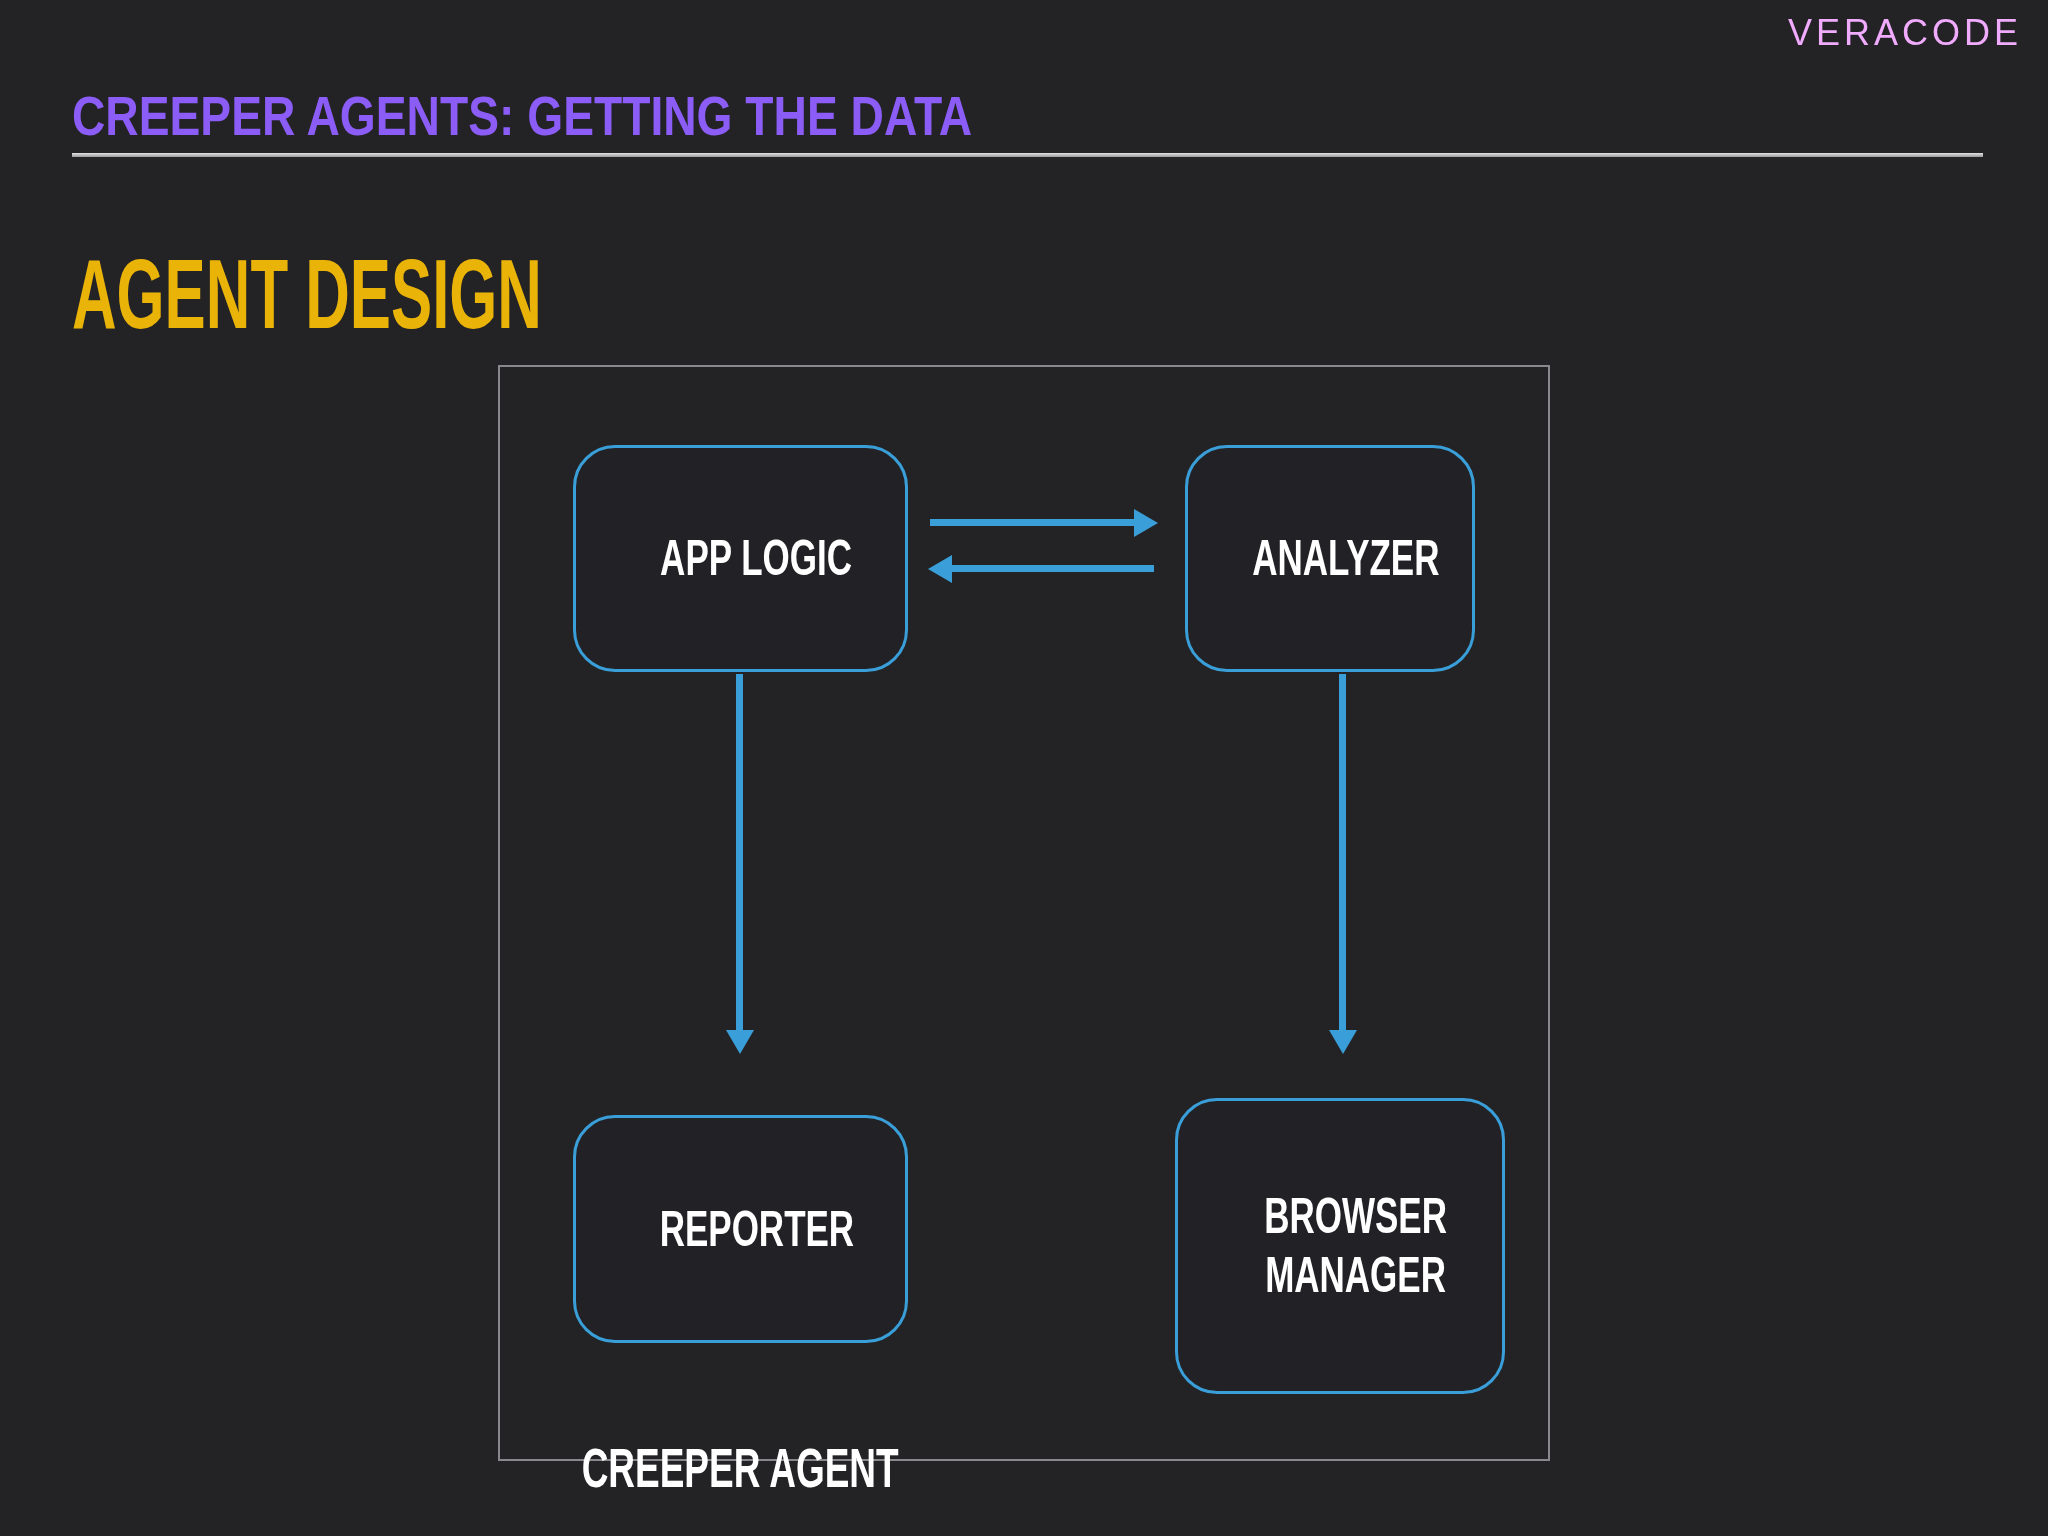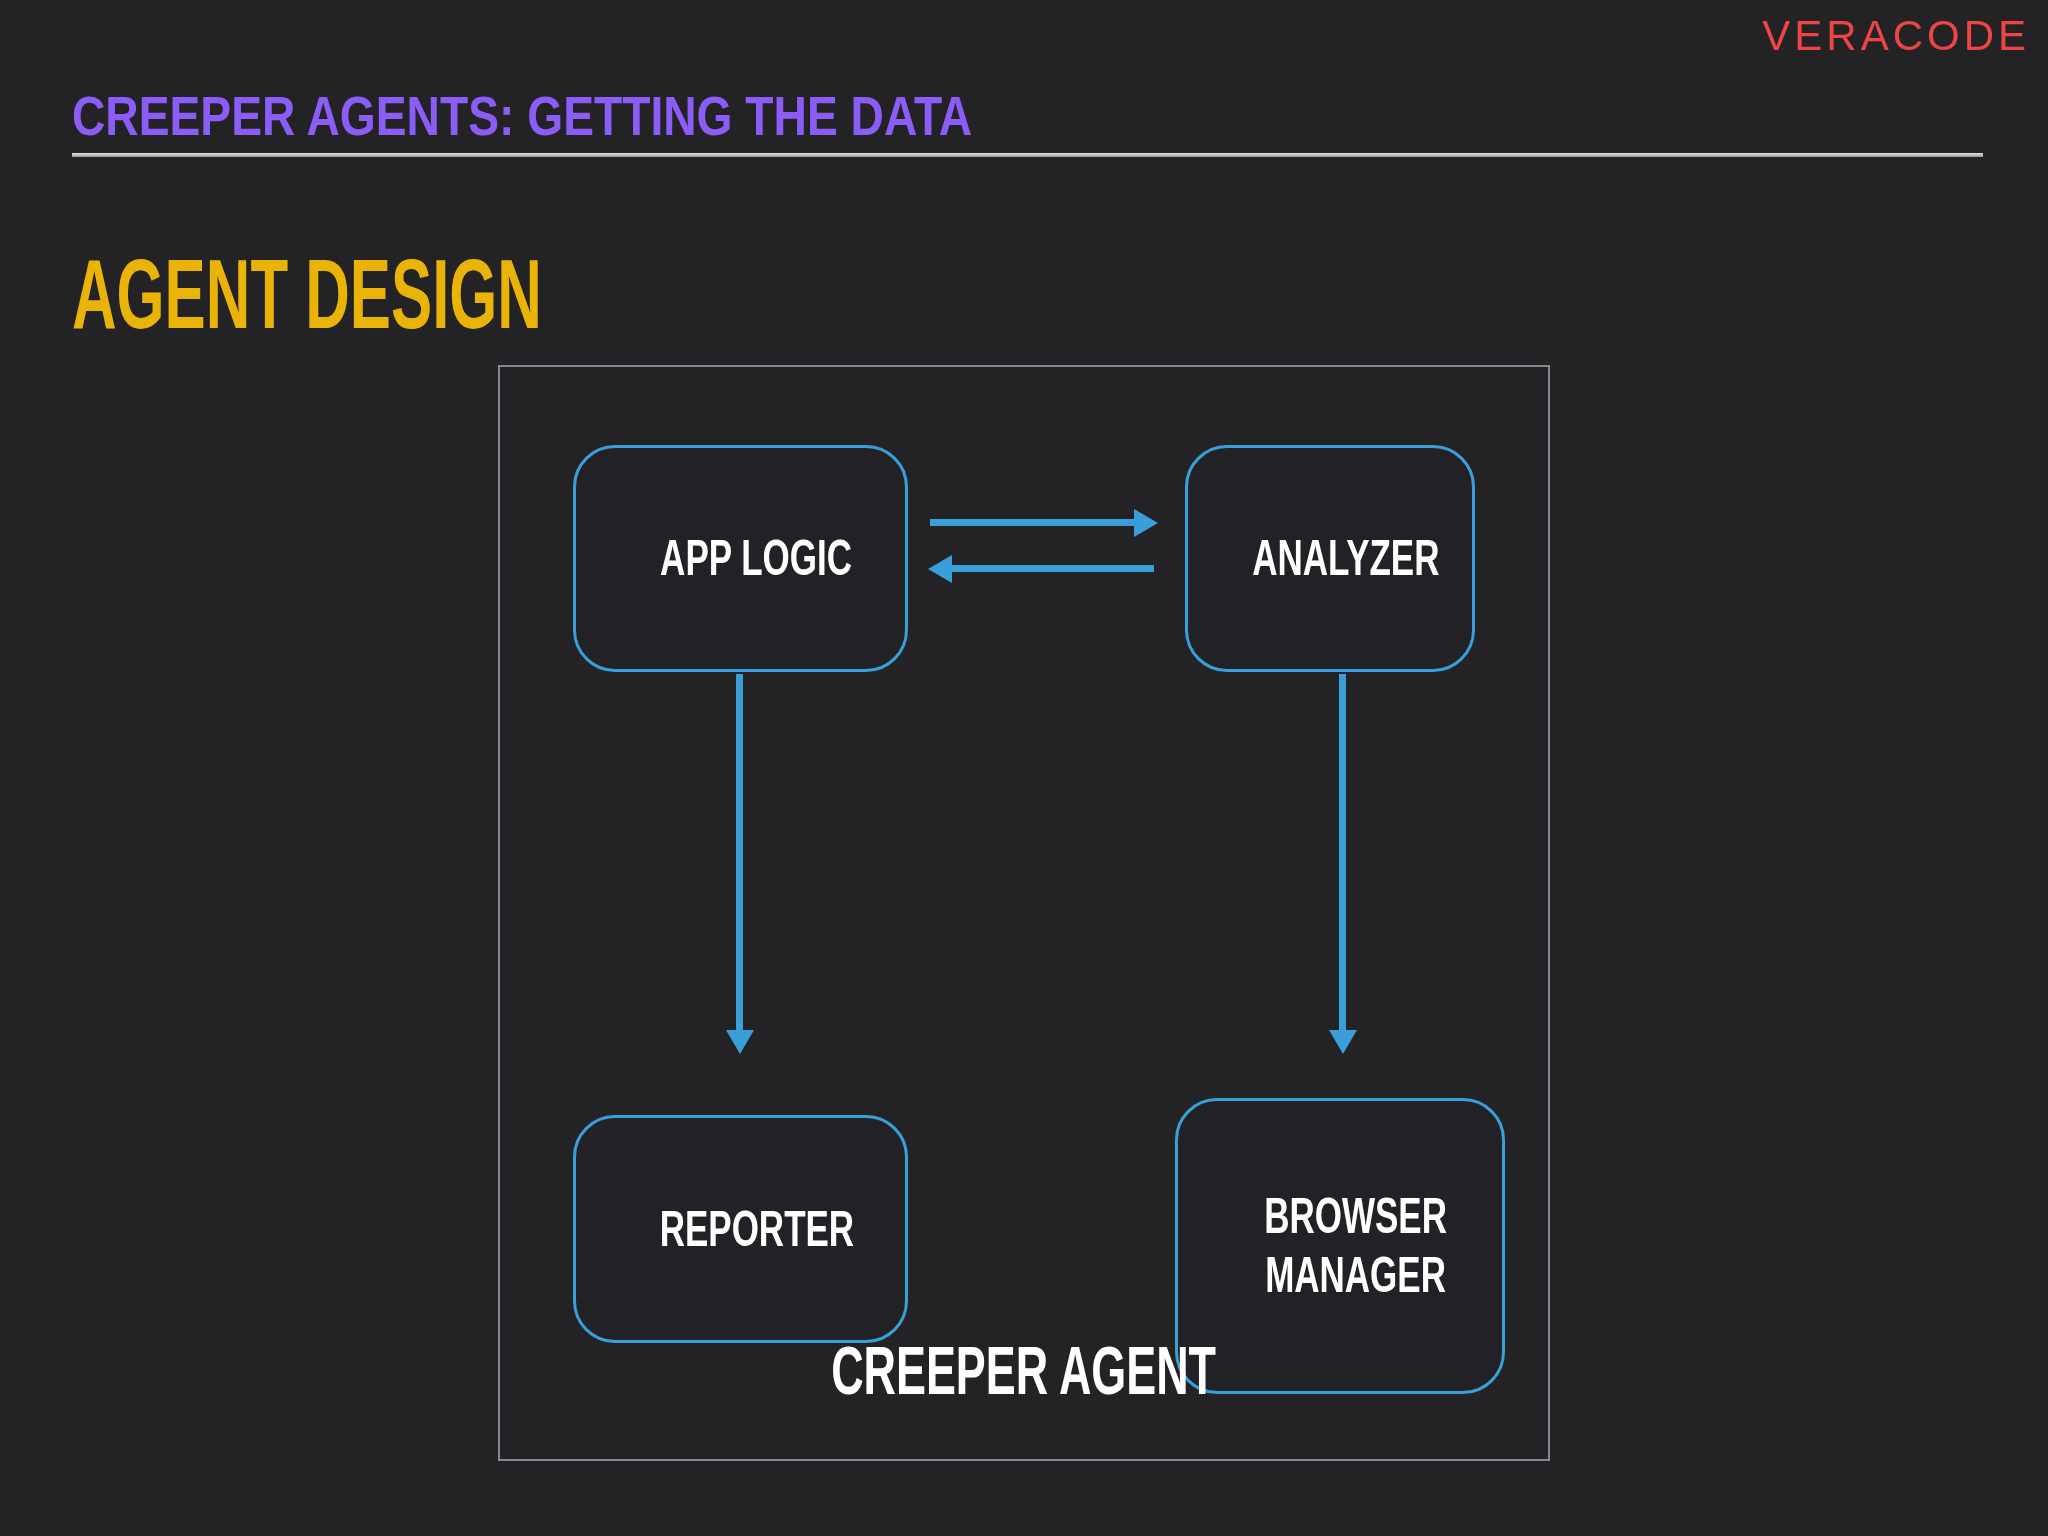--- a/index.html
+++ b/index.html
@@ -12,23 +12,23 @@
     width: 2048px;
     height: 1536px;
     background: #232326;
     overflow: hidden;
     font-family: "Liberation Sans", sans-serif;
   }
   
   .brand {
     position: absolute;
     top: 12px;
-    right: 18px;
-    color: #ef4444;
-    font-size: 42px;
+    right: 26px;
+    color: #f0abfc;
+    font-size: 36px;
     font-weight: 400;
     letter-spacing: 4px;
   }
   
   .header-title {
     position: absolute;
     left: 72px;
     top: 84px;
     color: #8b5cf6;
     font-size: 55px;
@@ -125,24 +125,23 @@
   .edge-left-head   { left: 428px; top: 188px; }
   .edge-down1-shaft { left: 236px; top: 307px; height: 358px; }
   .edge-down1-head  { left: 226px; top: 663px; }
   .edge-down2-shaft { left: 839px; top: 307px; height: 358px; }
   .edge-down2-head  { left: 829px; top: 663px; }
   
   .container-label {
     position: absolute;
     left: 0;
     right: 0;
-    top: 964px;
-    text-align: center;
+    top: 1068px;
     color: #ffffff;
-    font-size: 68px;
+    font-size: 56px;
     font-weight: bold;
     white-space: nowrap;
   }
   .condense-c {
     display: inline-block;
     transform: scaleX(0.66);
     transform-origin: center center;
   }
 </style>
 </head>

